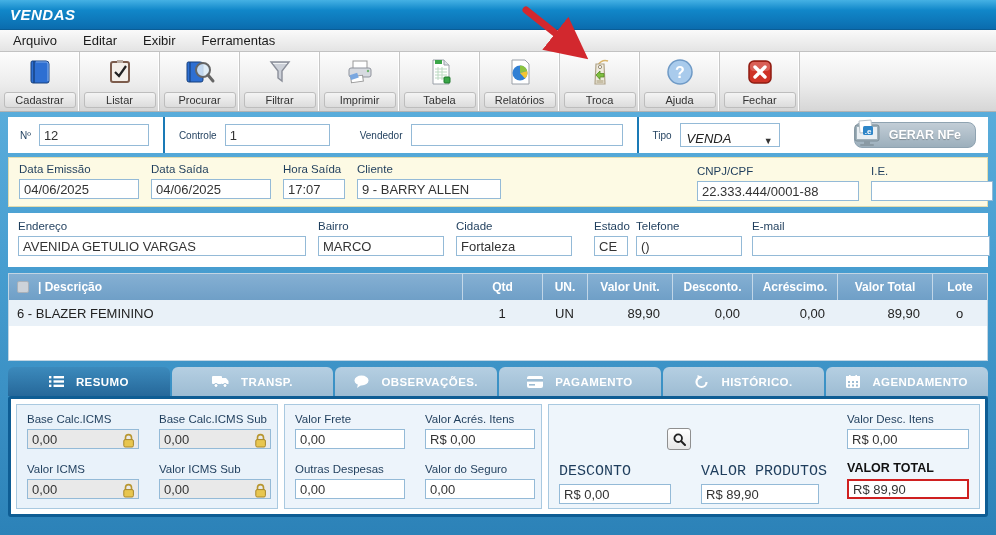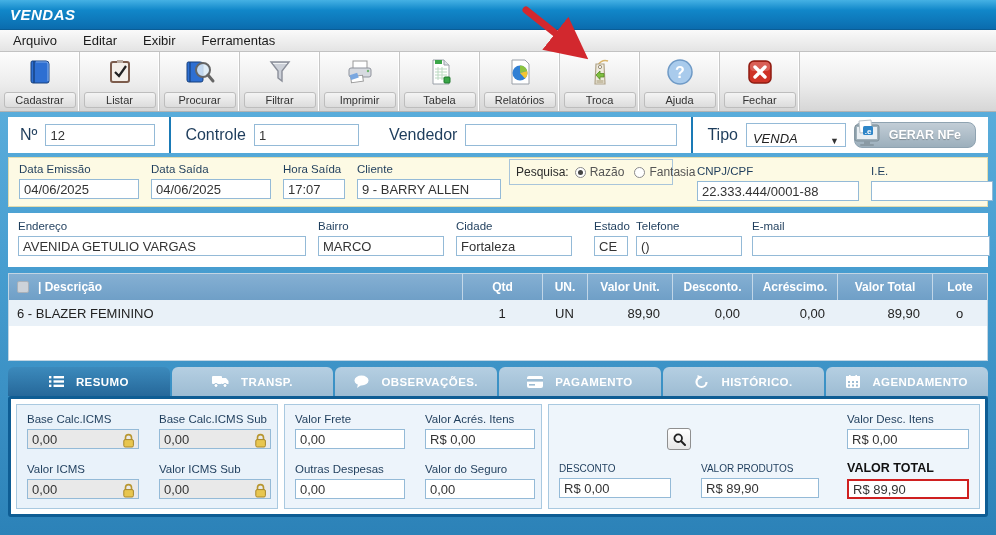--- a/index.html
+++ b/index.html
@@ -35,21 +35,21 @@
 
   
   .section { position:absolute; left:8px; width:980px; background:#fff; }
   .lbl { display:block; font-size:11.5px; color:#1e3d5c; white-space:nowrap; margin-bottom:4px; }
   .inp { height:20px; border:1px solid #94bad7; background:#fff; font-family:"Liberation Sans",sans-serif;
     font-size:13px; color:#333; padding:0 4px; width:100%; }
   .field { position:absolute; }
 
   
   #sectionA { top:117px; height:36px; display:flex; align-items:center; padding:0 8px 0 12px; }
-  #sectionA .flabel { font-size:16px; color:#1e3d5c; margin-right:8px; }
+  #sectionA .flabel { font-size:10px; color:#1e3d5c; margin-right:8px; }
   #sectionA input { height:22px; border:1px solid #94bad7; font-size:13px; color:#333; padding:0 4px; }
   .vdivider { width:2px; height:36px; background:#1a7ab6; margin:0 14px; }
   .select-box { width:100px; height:24px; border:1px solid #94bad7; background:#fff;
     display:flex; align-items:flex-end; justify-content:space-between; padding:0 6px; cursor:pointer; }
   .select-box .sel-val { font-size:13px; font-style:italic; color:#222; }
   .select-box .sel-arrow { font-size:9px; color:#333; }
   .nfe-btn { margin-left:auto; margin-right:4px; position:relative; height:26px;
     background:linear-gradient(180deg,#c2cdd6 0%,#9cafbc 100%); border:1px solid #8fa3b1;
     border-radius:8px; display:flex; align-items:center; padding:0 14px 0 34px; cursor:pointer; }
   .nfe-btn .nfe-label { color:#fff; font-weight:bold; font-size:12.5px; text-shadow:0 1px 1px rgba(0,0,0,.25); }
@@ -99,21 +99,21 @@
   #box-icms { width:262px;padding-left:24px; }
   #box-despesas { width:258px; background:#edf4fb; }
   #box-totais { flex:1; background:#eef5fb; }
   .pbox .inp { width:112px; }
   .lockwrap { position:relative; width:112px; }
   .lockwrap .inp { background:#e9e9e9; padding-right:18px; }
   .lockwrap svg { position:absolute; right:4px; top:3px; }
   .search-btn { position:absolute; width:24px; height:22px; background:linear-gradient(180deg,#fff,#e7e7e7);
     border:1px solid #8f8f8f; border-radius:3px; display:flex; align-items:center; justify-content:center;
     cursor:pointer; }
-  .lbl.caps { font-size:10px; }
+  .lbl.caps { font-size:15px;font-family:Liberation Mono, monospace; }
   .lbl.bold { font-weight:bold; color:#111; font-size:12.5px; }
   .inp.total { border:2px solid #cf2020; font-size:13px; }
   input::placeholder { color:#a9a9a9; }
 </style>
 </head>
 <body>
 
 <div id="window">
 
   <div class="titlebar">
@@ -292,27 +292,20 @@
       <span class="lbl">Data Saída</span>
       <input class="inp" value="04/06/2025" style="">
     </div>
     <div class="field" style="left:274px; top:5px; width:62px">
       <span class="lbl">Hora Saída</span>
       <input class="inp" value="17:07" style="">
     </div>
     <div class="field" style="left:348px; top:5px; width:144px">
       <span class="lbl">Cliente</span>
       <input class="inp" value="9 - BARRY ALLEN" style="">
-    </div>
-    <div class="pesq-box">
-      <span class="pesq-lbl">Pesquisa:</span>
-      <span class="radio checked"></span>
-      <span class="radio-lbl">Razão</span>
-      <span class="radio"></span>
-      <span class="radio-lbl">Fantasia</span>
     </div>
     <div class="field" style="left:688px; top:7px; width:162px">
       <span class="lbl">CNPJ/CPF</span>
       <input class="inp" value="22.333.444/0001-88" style="">
     </div>
     <div class="field" style="left:862px; top:7px; width:122px">
       <span class="lbl">I.E.</span>
       <input class="inp" value="" style="">
     </div>
   </div>

